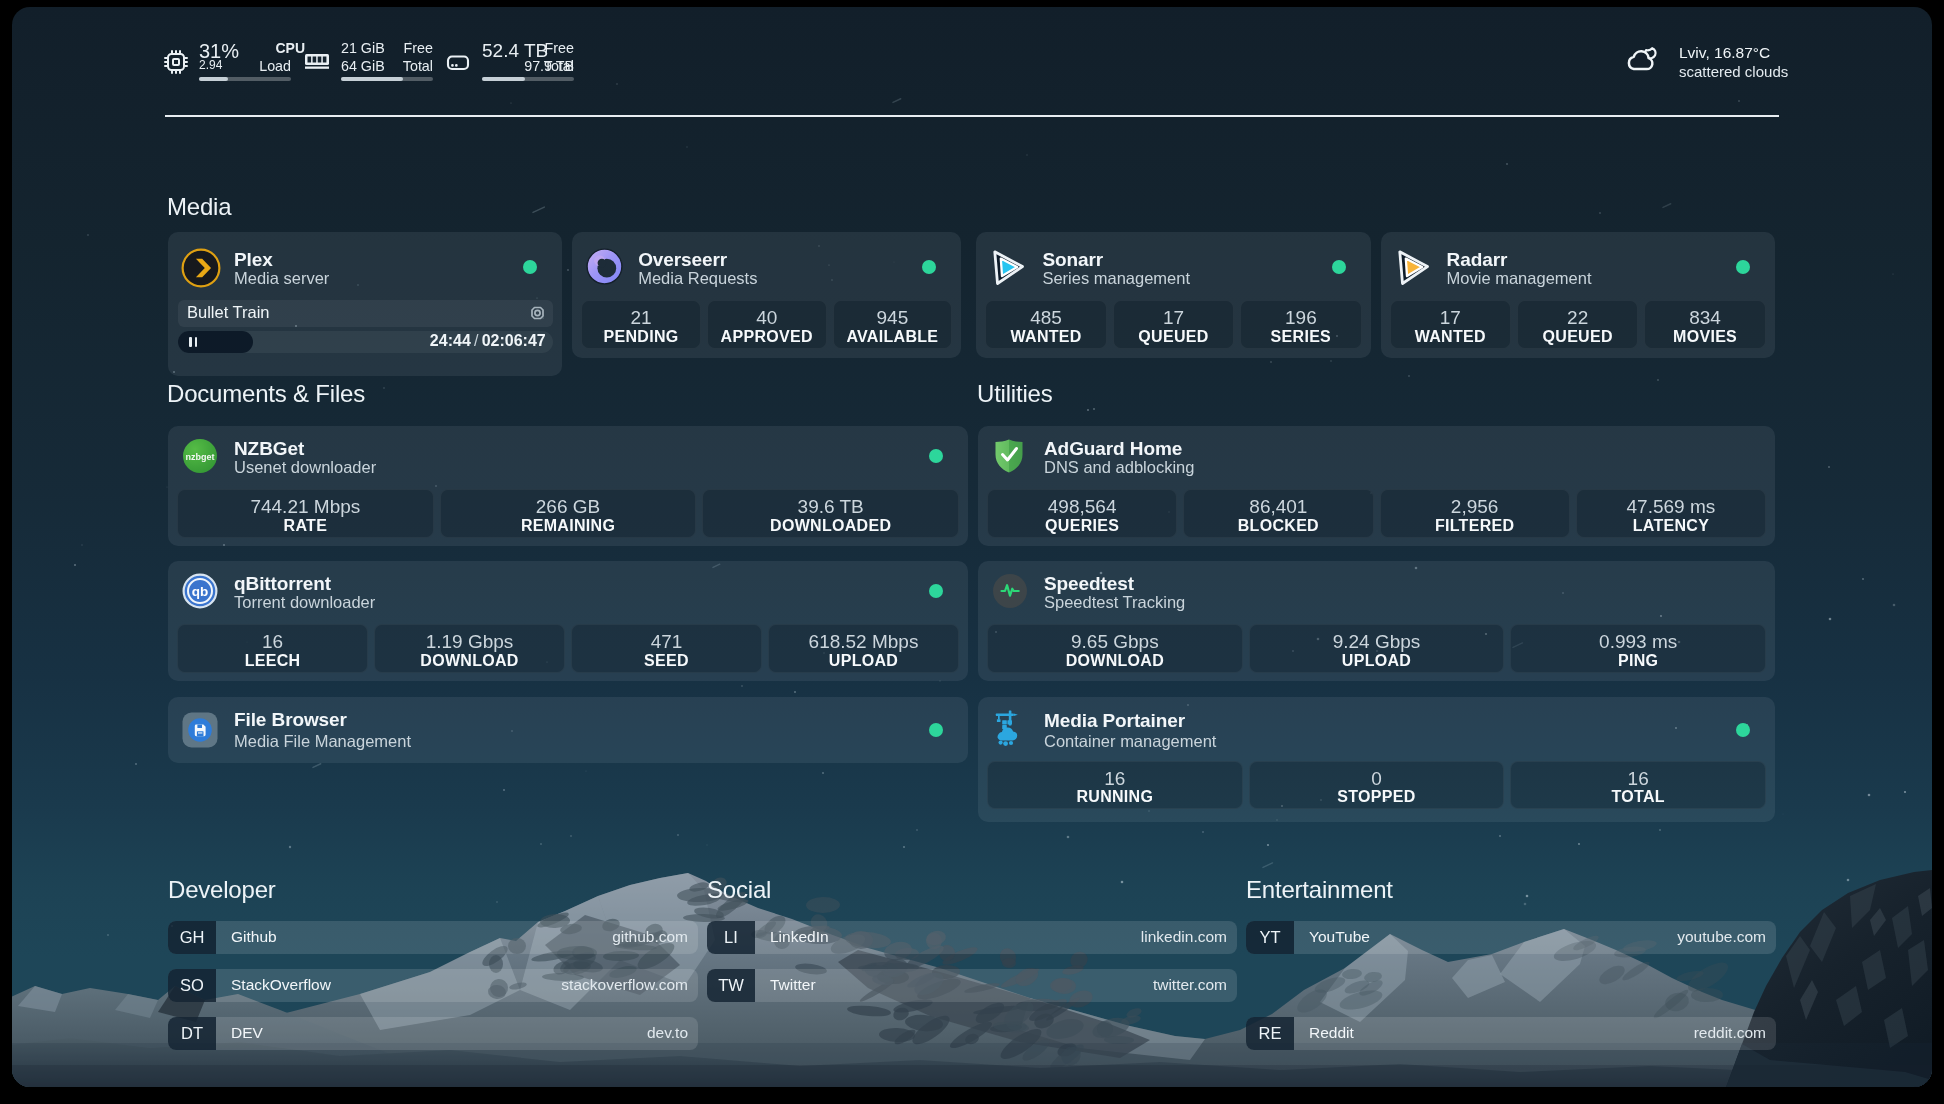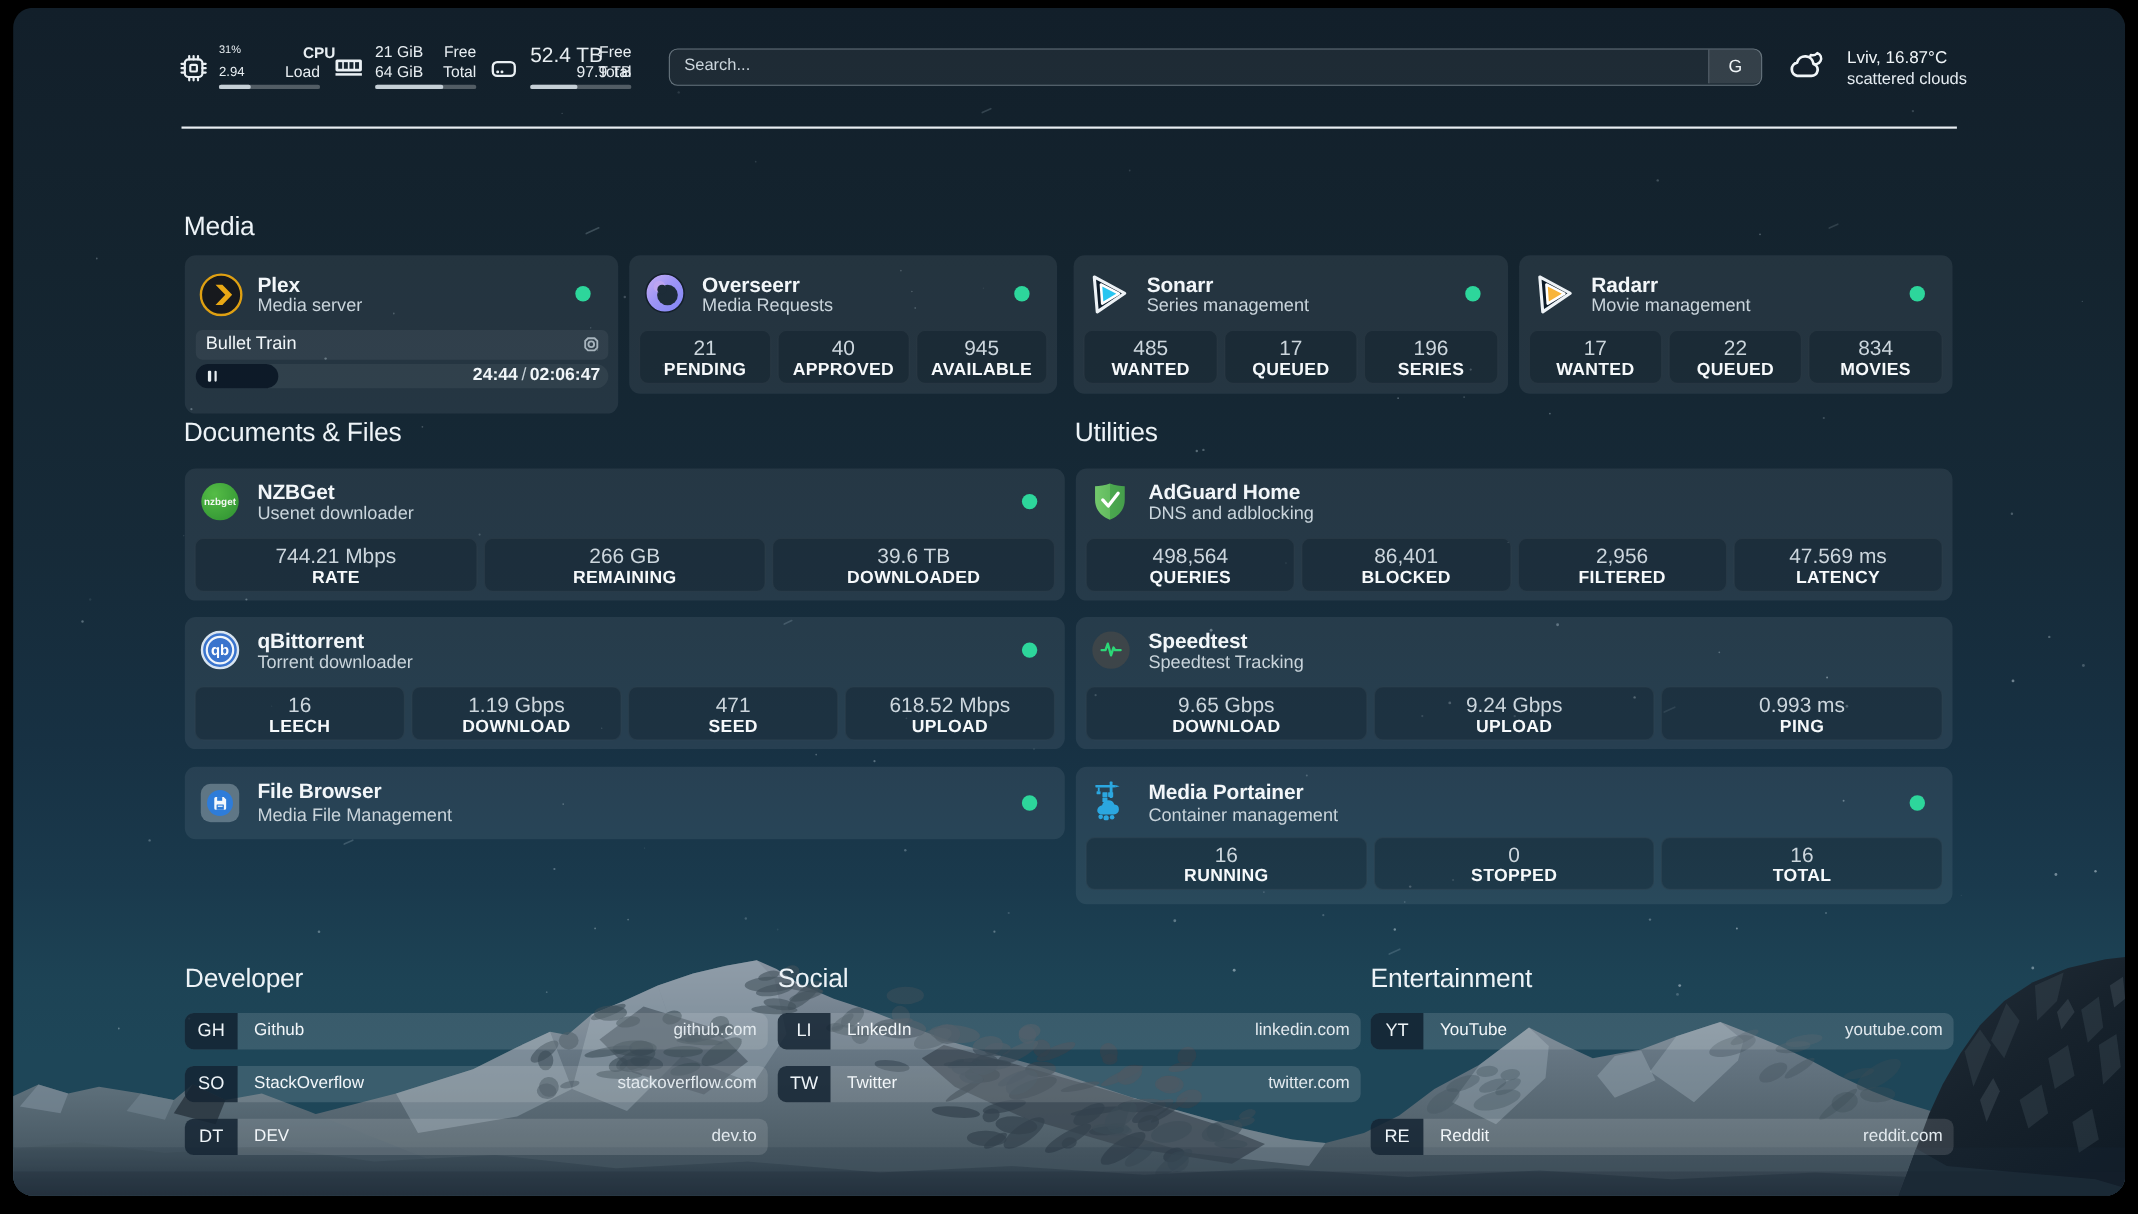--- a/index.html
+++ b/index.html
@@ -324,21 +324,21 @@
       <rect x="0" y="1036" width="1920" height="44" fill="#1a2f3f" opacity="0.18"></rect>
       <rect x="0" y="1058" width="1920" height="22" fill="#15222e" opacity="0.22"></rect>
     </svg>
     <svg class="ic" style="left:151px;top:42px" width="26" height="26" viewBox="0 0 26 26">
       <g stroke="#eaf0f4" stroke-width="2" fill="none" stroke-linecap="round">
         <rect x="5" y="5" width="16" height="16" rx="3.5"></rect>
         <rect x="10" y="10" width="6" height="6" rx="1"></rect>
         <path d="M9,5 V2 M13,5 V2 M17,5 V2 M9,21 v3 M13,21 v3 M17,21 v3 M5,9 H2 M5,13 H2 M5,17 H2 M21,9 h3 M21,13 h3 M21,17 h3"></path>
       </g>
     </svg>
-    <div class="abs" style="left:187px;top:33px;width:92px;font-size:10px;color:#e8eef2;font-weight:400;text-align:left;">31%</div>
+    <div class="abs" style="left:187px;top:33px;width:92px;font-size:20px;color:#e8eef2;font-weight:400;text-align:left;">31%</div>
     <div class="abs" style="left:201px;top:33px;width:92px;font-size:14px;color:#e8eef2;font-weight:700;text-align:right;">CPU</div>
     <div class="abs" style="left:187px;top:50.5px;width:92px;font-size:12px;color:#e8eef2;font-weight:400;text-align:left;">2.94</div>
     <div class="abs" style="left:187px;top:50.5px;width:92px;font-size:14.3px;color:#e8eef2;font-weight:400;text-align:right;">Load</div>
     <div class="bar" style="left:187px;top:70px;width:92px">
       <i style="width:31%"></i>
     </div>
     <svg class="ic" style="left:292px;top:43px" width="26" height="24" viewBox="0 0 26 24">
       <g>
         <rect x="1" y="4" width="24" height="11" rx="1.5" fill="#eaf0f4"></rect>
         <rect x="3.5" y="6.5" width="3.6" height="6" fill="#16242f"></rect>
@@ -360,24 +360,20 @@
         <path d="M3,11.5 a4,4 0 0 1 4,-4 h12 a4,4 0 0 1 4,4 v4.5 a4,4 0 0 1 -4,4 h-12 a4,4 0 0 1 -4,-4 z"></path>
         <path d="M7.4,16.4 h0.1 M11.3,16.4 h0.1" stroke-width="2.6"></path>
       </g>
     </svg>
     <div class="abs" style="left:470px;top:33px;width:92px;font-size:19px;color:#e8eef2;font-weight:400;text-align:left;">52.4 TB</div>
     <div class="abs" style="left:470px;top:33px;width:92px;font-size:14.3px;color:#e8eef2;font-weight:400;text-align:right;">Free</div>
     <div class="abs" style="left:470px;top:50.5px;width:92px;font-size:14.3px;color:#e8eef2;font-weight:400;text-align:right;">97.9 TB</div>
     <div class="abs" style="left:470px;top:50.5px;width:92px;font-size:14.3px;color:#e8eef2;font-weight:400;text-align:right;">Total</div>
     <div class="bar" style="left:470px;top:70px;width:92px">
       <i style="width:47%"></i>
-    </div>
-    <div class="abs" style="left:596px;top:37px;width:994px;height:34px;border:1.5px solid rgba(225,238,246,0.38);border-radius:8px;background:rgba(255,255,255,0.05);">
-      <div class="abs" style="left:13px;top:6px;font-size:15px;color:#ccd6dd">Search...</div>
-      <div class="abs" style="right:0;top:0;width:48px;height:31px;background:rgba(255,255,255,0.10);border-left:1.5px solid rgba(225,238,246,0.38);border-radius:0 6.5px 6.5px 0;display:flex;align-items:center;justify-content:center;font-size:16px;color:#f0f5f8">G</div>
     </div>
     <svg class="ic" style="left:1613px;top:37px" width="36" height="30" viewBox="0 0 36 30">
       <g stroke-linejoin="round" stroke-linecap="round">
         <path d="M27.2,4.2 a5.2,5.2 0 1 1 -6.0,1.8 a5.8,5.8 0 0 0 6.0,-1.8 z" fill="none" stroke="#f0f5f8" stroke-width="2.2"></path>
         <path d="M8.8,25 h12.9 a5.6,5.6 0 0 0 1.9,-10.9 a7.6,7.6 0 0 0 -14.9,-1.2 a6.2,6.2 0 0 0 0.1,12.1 z" fill="#131f2b" stroke="#f0f5f8" stroke-width="2.5"></path>
       </g>
     </svg>
     <div class="abs" style="left:1667px;top:37px;font-size:15.5px;color:#f0f5f8;font-weight:400;text-align:left;">Lviv, 16.87°C</div>
     <div class="abs" style="left:1667px;top:56px;font-size:15px;color:#e4ebf0;font-weight:400;text-align:left;">scattered clouds</div>
     <div class="abs" style="left:153px;top:107.5px;width:1614px;height:2px;background:rgba(243,249,252,0.95);"></div>

